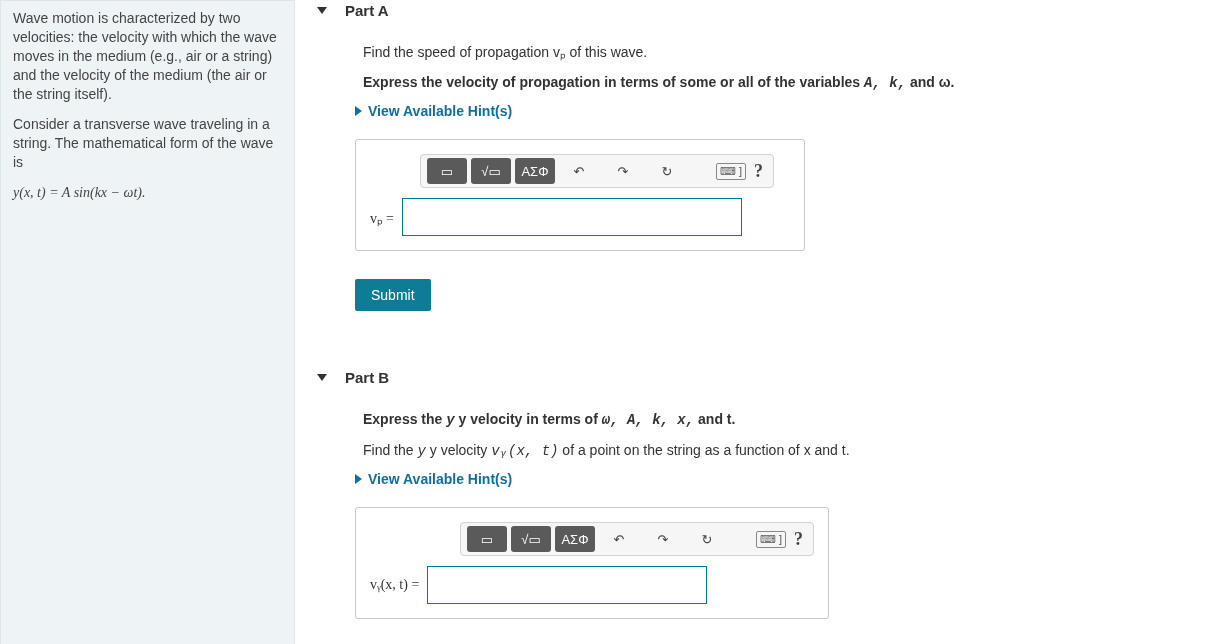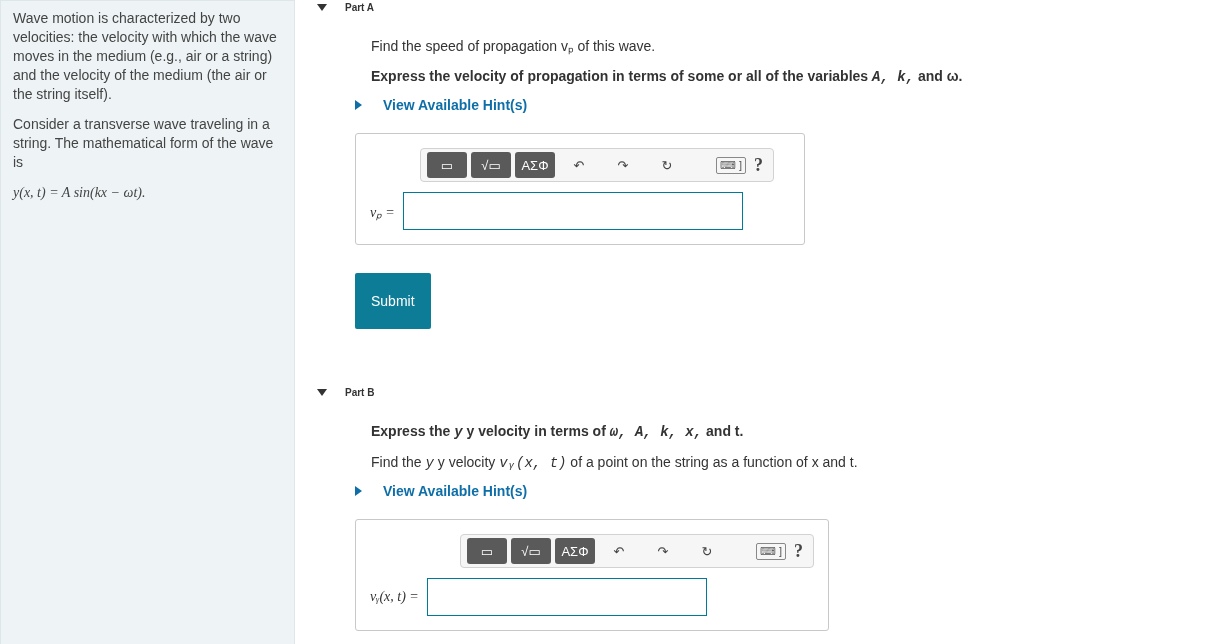--- a/index.html
+++ b/index.html
@@ -10,39 +10,39 @@
     --tealbtn:#0f7f99;
   }
   html,body{margin:0;padding:0;font-family:"Helvetica Neue",Arial,sans-serif;font-size:14px;color:#333;background:#fff;}
   .page{display:flex;min-height:644px;}
   .left-col{width:295px;background:#eef4f6;border:1px solid #dde6e9;padding:8px 12px 14px;box-sizing:border-box;}
   .left-col p{margin:0 0 12px;line-height:1.35;color:#444;}
   .left-col .eq{font-family:Georgia,"Times New Roman",serif;font-style:italic;text-align:left;margin:6px 0;}
   .main{flex:1;padding:0 0 0 0;}
   .part-header{display:flex;align-items:center;padding:2px 10px 10px 22px;}
   .part-header .tri{display:inline-block;width:0;height:0;border-left:5px solid transparent;border-right:5px solid transparent;border-top:7px solid #333;margin-right:18px;}
-  .part-header .pt{font-weight:bold;font-size:10px;}
+  .part-header .pt{font-weight:bold;font-size:15px;}
   .part-body{padding:4px 20px 22px 60px;}
-  .instr{margin:10px 16px;line-height:1.4;}
+  .instr{margin:10px 8px;line-height:1.4;}
   .bold{font-weight:bold;}
   .ital{font-family:Liberation Mono, monospace;font-style:italic;}
-  .hints{color:var(--link);font-weight:bold;cursor:pointer;margin:10px 0 14px;display:flex;align-items:center;gap:21px;}
+  .hints{color:var(--link);font-weight:bold;cursor:pointer;margin:10px 0 14px;display:flex;align-items:center;gap:6px;}
   .hints .tri-r{display:inline-block;width:0;height:0;border-top:5px solid transparent;border-bottom:5px solid transparent;border-left:7px solid var(--link);}
   .answer-box{border:1px solid var(--border);border-radius:3px;padding:14px 14px 14px 14px;margin:6px 0 14px;display:inline-block;min-width:420px;}
   .toolbar{display:flex;align-items:center;gap:4px;background:#f6f6f6;border:1px solid #d2d2d2;border-radius:4px;padding:3px 6px;margin-left:50px;margin-bottom:10px;width:340px;}
   .tb-btn{display:inline-flex;align-items:center;justify-content:center;height:26px;min-width:28px;padding:0 6px;border-radius:3px;cursor:pointer;font-size:13px;}
   .tb-dark{background:#5a5a5a;color:#fff;}
   .tb-light{color:#444;}
   .tb-spacer{flex:1;}
   .tb-kb{font-size:11px;border:1px solid #888;border-radius:2px;padding:1px 3px;color:#555;}
   .tb-q{font-family:Georgia,serif;font-size:18px;font-weight:bold;color:#444;padding:0 4px;}
   .ans-row{display:flex;align-items:center;}
-  .ans-label{font-family:Georgia,'Times New Roman',serif;font-style:italic;margin-right:8px;white-space:nowrap;}
+  .ans-label{font-family:Georgia,'Times New Roman',serif;margin-right:8px;white-space:nowrap;}
   .ans-input{width:340px;height:38px;border:1px solid var(--teal);background:#fff;box-sizing:border-box;}
-  .submit{margin-top:14px;background:#0d7d97;color:#fff;border:none;padding:20px 16px;font-size:14px;border-radius:2px;cursor:pointer;}
+  .submit{margin-top:14px;background:#0d7d97;color:#fff;border:none;padding:8px 16px;font-size:14px;border-radius:2px;cursor:pointer;}
 </style>
 </head>
 <body>
 
 <div class="page">
 
   <div class="left-col">
     <p>Wave motion is characterized by two velocities: the velocity with which the wave moves in the medium (e.g., air or a string) and the velocity of the medium (the air or the string itself).</p>
     <p>Consider a transverse wave traveling in a string. The mathematical form of the wave is</p>
     <p class="eq">y(x, t) = A sin(kx − ωt).</p>

